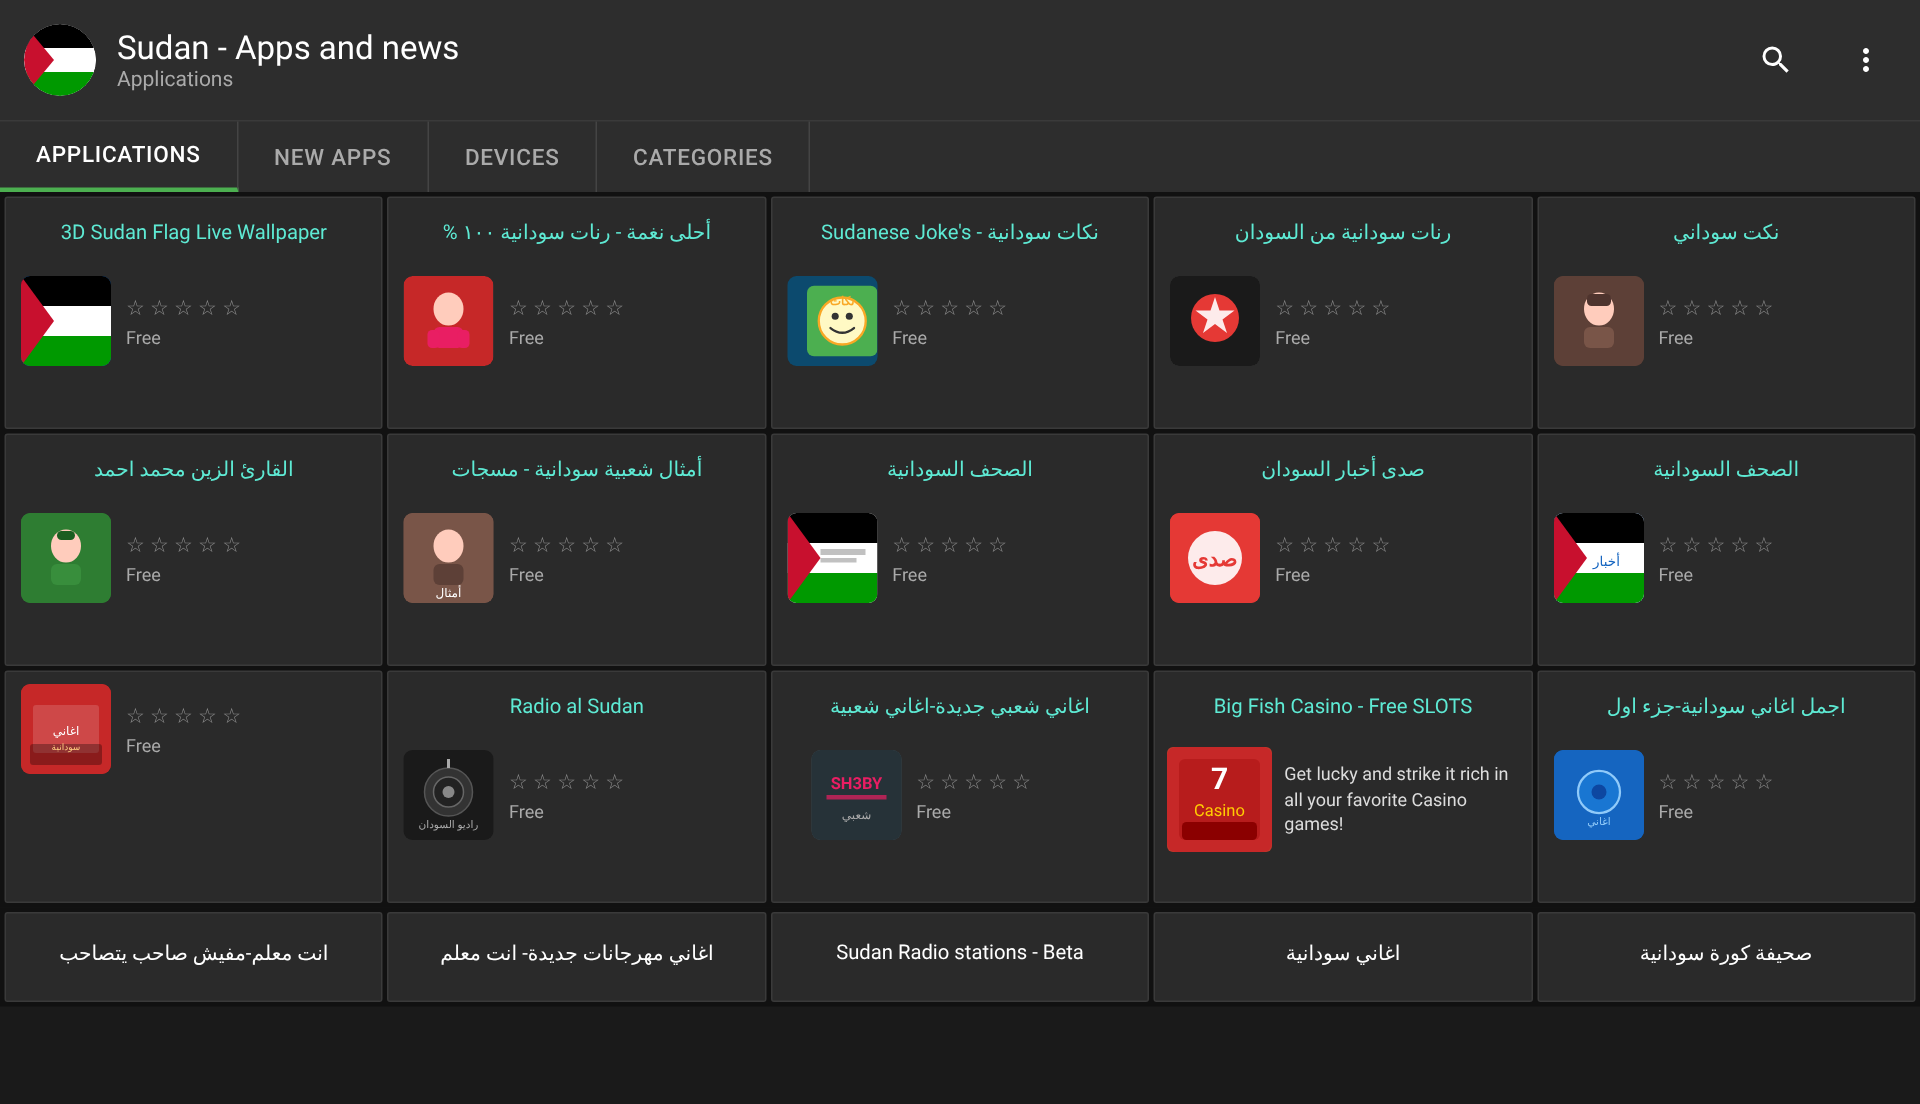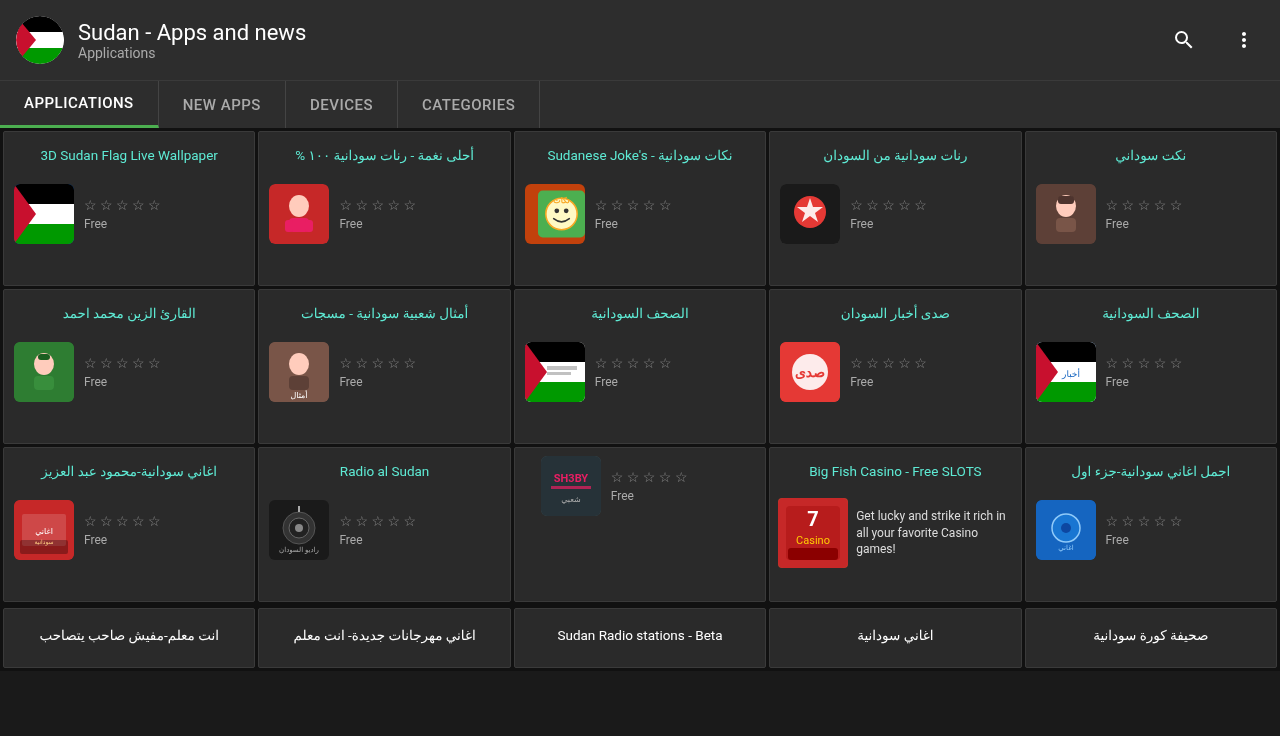--- a/index.html
+++ b/index.html
@@ -290,21 +290,21 @@
       <div class="card-meta">
         <div class="stars">☆ ☆ ☆ ☆ ☆</div>
         <div class="free-label">Free</div>
       </div>
     </div>
   </div>
 
   <div class="card">
     <div class="card-title ltr">Sudanese Joke's - نكات سودانية</div>
     <div class="card-body">
-      <div class="app-icon" style="background:#c2410c; border-radius:6px;padding-left:13px;">
+      <div class="app-icon" style="background:#0c4a6e; border-radius:6px;padding-left:13px;">
         <svg viewBox="0 0 60 60" width="60" height="60">
           <rect width="60" height="60" fill="#4caf50" rx="6"></rect>
           <circle cx="30" cy="30" r="20" fill="#fff9c4" stroke="#f9a825" stroke-width="2"></circle>
           <circle cx="24" cy="26" r="3" fill="#333"></circle>
           <circle cx="36" cy="26" r="3" fill="#333"></circle>
           <path d="M20 36 Q30 44 40 36" stroke="#333" stroke-width="2" fill="none" stroke-linecap="round"></path>
           <text x="30" y="16" text-anchor="middle" fill="#f9a825" font-size="10" font-weight="bold">نكات</text>
         </svg>
       </div>
       <div class="card-meta">
@@ -437,21 +437,20 @@
         </svg>
       </div>
       <div class="card-meta">
         <div class="stars">☆ ☆ ☆ ☆ ☆</div>
         <div class="free-label">Free</div>
       </div>
     </div>
   </div>
 
   <div class="card">
-    <div class="card-title">اغاني سودانية-محمود عبد العزيز</div>
     <div class="card-body">
       <div class="app-icon" style="background:#c62828; border-radius:6px;">
         <svg viewBox="0 0 60 60" width="60" height="60">
           <rect width="60" height="60" fill="#c62828" rx="6"></rect>
           <rect x="8" y="14" width="44" height="32" rx="2" fill="#fff" opacity="0.15"></rect>
           <rect x="6" y="40" width="48" height="14" fill="#000" opacity="0.3" rx="2"></rect>
           <text x="30" y="34" text-anchor="middle" fill="#fff" font-size="8">اغاني</text>
           <text x="30" y="44" text-anchor="middle" fill="#ffcc80" font-size="6">سودانية</text>
         </svg>
       </div>
@@ -476,20 +475,21 @@
         </svg>
       </div>
       <div class="card-meta">
         <div class="stars">☆ ☆ ☆ ☆ ☆</div>
         <div class="free-label">Free</div>
       </div>
     </div>
   </div>
 
   <div class="card">
+    <div class="card-title">اغاني شعبي جديدة-اغاني شعبية</div>
     <div class="card-body">
       <div class="app-icon" style="background:#37474f; border-radius:6px;margin-left:16px;">
         <svg viewBox="0 0 60 60" width="60" height="60">
           <rect width="60" height="60" fill="#263238" rx="6"></rect>
           <text x="30" y="26" text-anchor="middle" fill="#e91e63" font-size="11" font-weight="bold">SH3BY</text>
           <rect x="10" y="30" width="40" height="3" fill="#e91e63" opacity="0.7"></rect>
           <text x="30" y="46" text-anchor="middle" fill="#aaa" font-size="8">شعبي</text>
         </svg>
       </div>
       <div class="card-meta">

